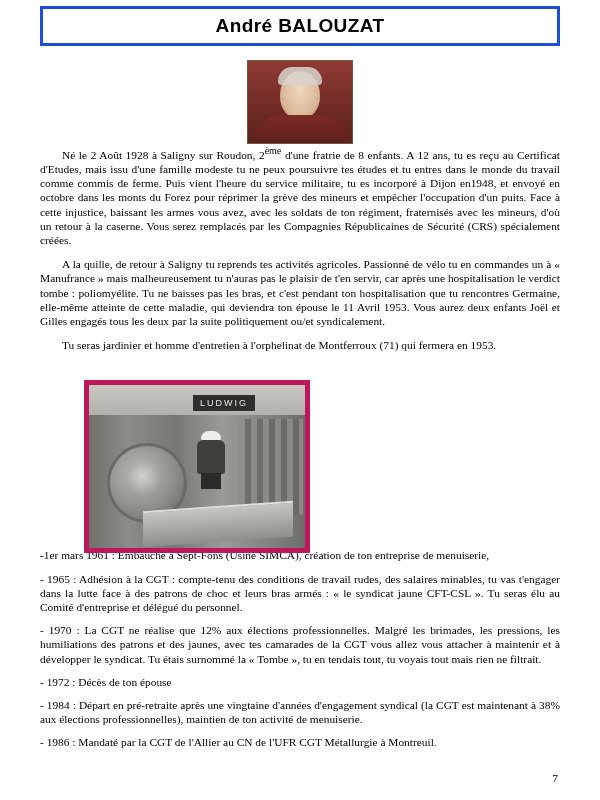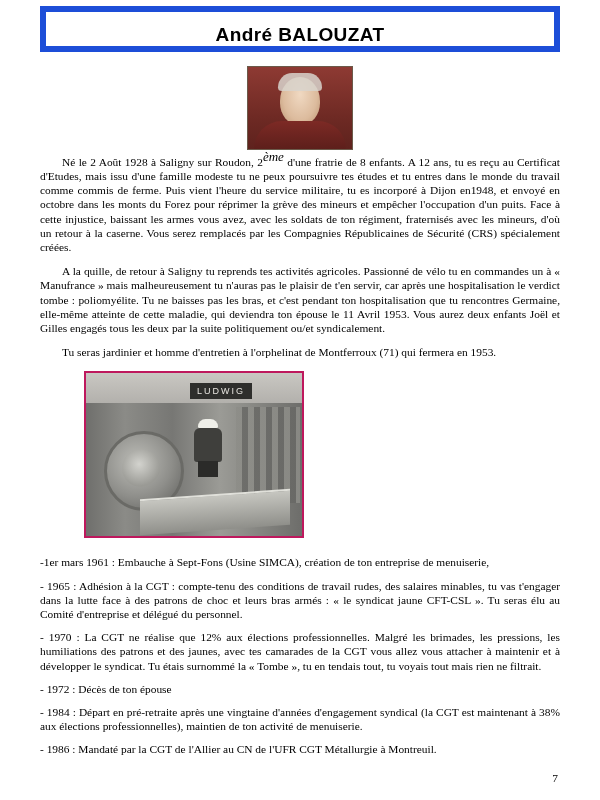--- a/index.html
+++ b/index.html
@@ -16,24 +16,24 @@
   }
   .page {
     position: relative;
     width: 600px;
     height: 800px;
     box-sizing: border-box;
     padding: 0;
   }
   .title-bar {
     margin: 6px 40px 0 40px;
-    border: 6px solid #1d4ed8;
+    border: 3px solid #1d4ed8;
     height: 34px;
     display: flex;
-    align-items: flex-end;
+    align-items: center;
     justify-content: center;
   }
   .title-bar h1 {
     margin: 0;
     font-family: "Liberation Sans", sans-serif;
     font-size: 19px;
     font-weight: bold;
     letter-spacing: 0.4px;
   }
   .portrait-wrap {
@@ -96,36 +96,35 @@
   .content p {
     margin: 0 0 10px 0;
   }
   .content p.tight {
     margin-bottom: 0;
   }
   .indent {
     text-indent: 22px;
   }
   sup {
-    font-size: 13px;
+    font-size: 10px;
     vertical-align: super;
-    font-style: italic;
   }
   .photo-row {
     margin: 12px 0 0 0;
     position: relative;
     height: 170px;
   }
   .factory-photo {
     position: absolute;
     left: 84px;
-    top: 0;
+    top: 16px;
     width: 216px;
     height: 163px;
-    border: 2px solid #be185d;
+    border: 5px solid #be185d;
     overflow: hidden;
     background: #9a9a96;
   }
   .factory-photo .sky {
     position: absolute;
     left: 0; top: 0; right: 0; height: 44px;
     background: linear-gradient(180deg, #c9c7c2 0%, #a8a6a2 100%);
   }
   .factory-photo .ludwig {
     position: absolute;

